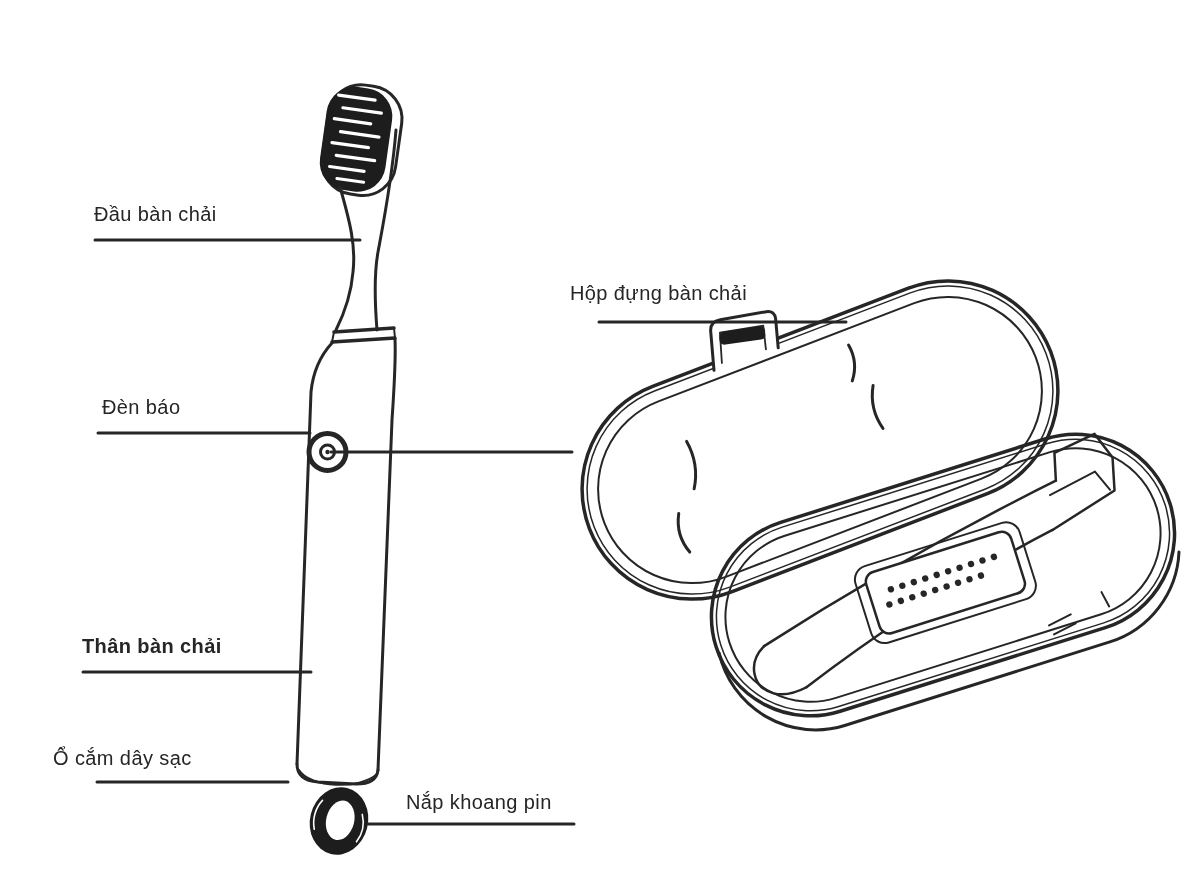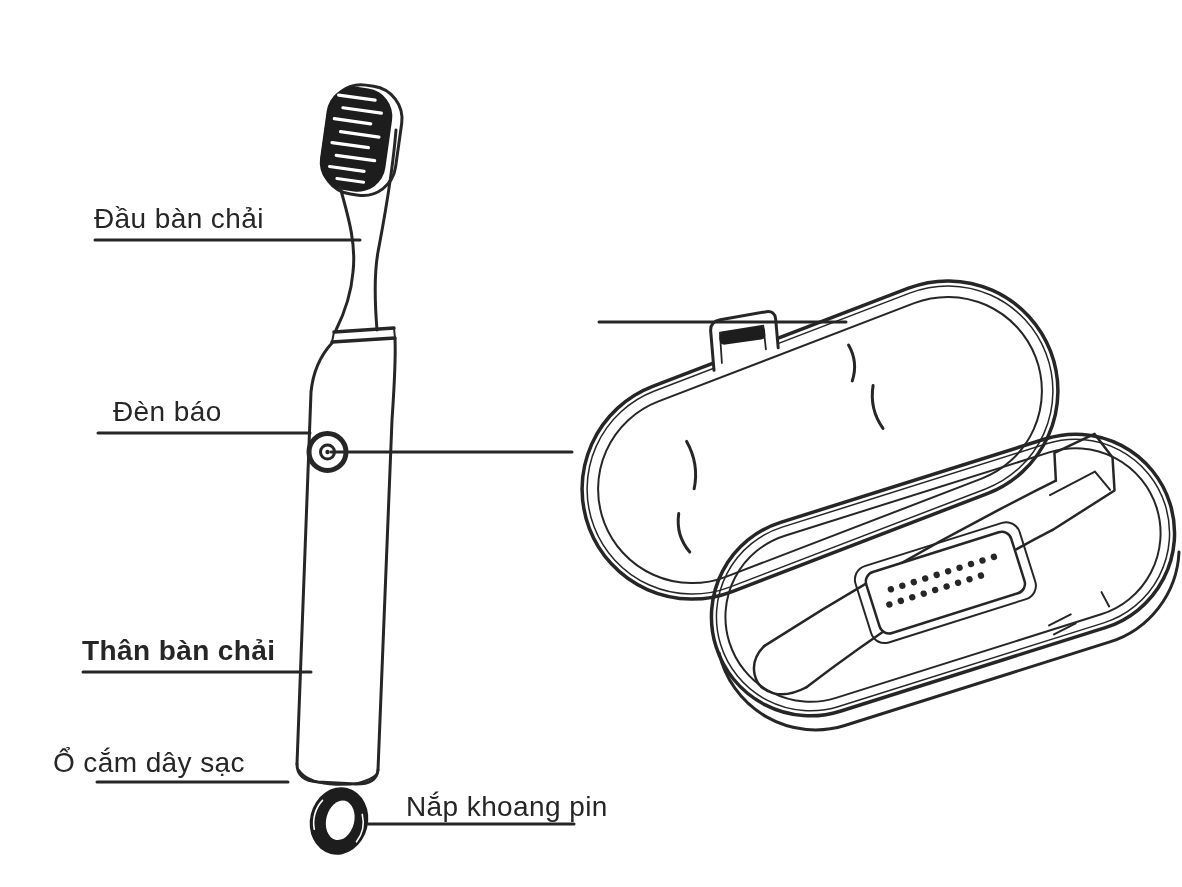--- a/index.html
+++ b/index.html
@@ -6,21 +6,21 @@
   #stage{
     position:relative;
     width:1182px;height:887px;
     background:#ffffff;
     overflow:hidden;
     font-family:"Liberation Sans","DejaVu Sans",sans-serif;
   }
   #artwork{position:absolute;left:0;top:0;width:1182px;height:887px;}
   .diagram-label{
     position:absolute;
-    font-size:28px;
+    font-size:20px;
     letter-spacing:.4px;
     color:#262626;
     white-space:nowrap;
     line-height:1.05;
   }
 </style>
 </head>
 <body>
 
 <div id="stage">
@@ -145,23 +145,24 @@
       <path d="M 331,452 L 572,452"></path>
       <path d="M 83,672 L 311,672"></path>
       <path d="M 97,782 L 288,782"></path>
       <path d="M 368,824 L 574,824"></path>
       <path d="M 599,322 L 846,322"></path>
     </g>
   </svg>
 
   <div class="diagram-label" style="left:94px;top:204px;">Đầu bàn chải</div>
 
-  <div class="diagram-label" style="left:113px;top:397px;">Đèn báo</div>
+  <div class="diagram-label" style="left:102px;top:397px;">Đèn báo</div>
 
 
   <div class="diagram-label" style="left:82px;top:636px;font-weight:bold;">Thân bàn chải</div>
 
   <div class="diagram-label" style="left:406px;top:792px;">Nắp khoang pin</div>
 
   <div class="diagram-label" style="left:53px;top:748px;">Ổ cắm dây sạc</div>
 
+  <div class="diagram-label" style="left:570px;top:283px;">Hộp đựng bàn chải</div>
 
 </div>
 
 </body></html>

